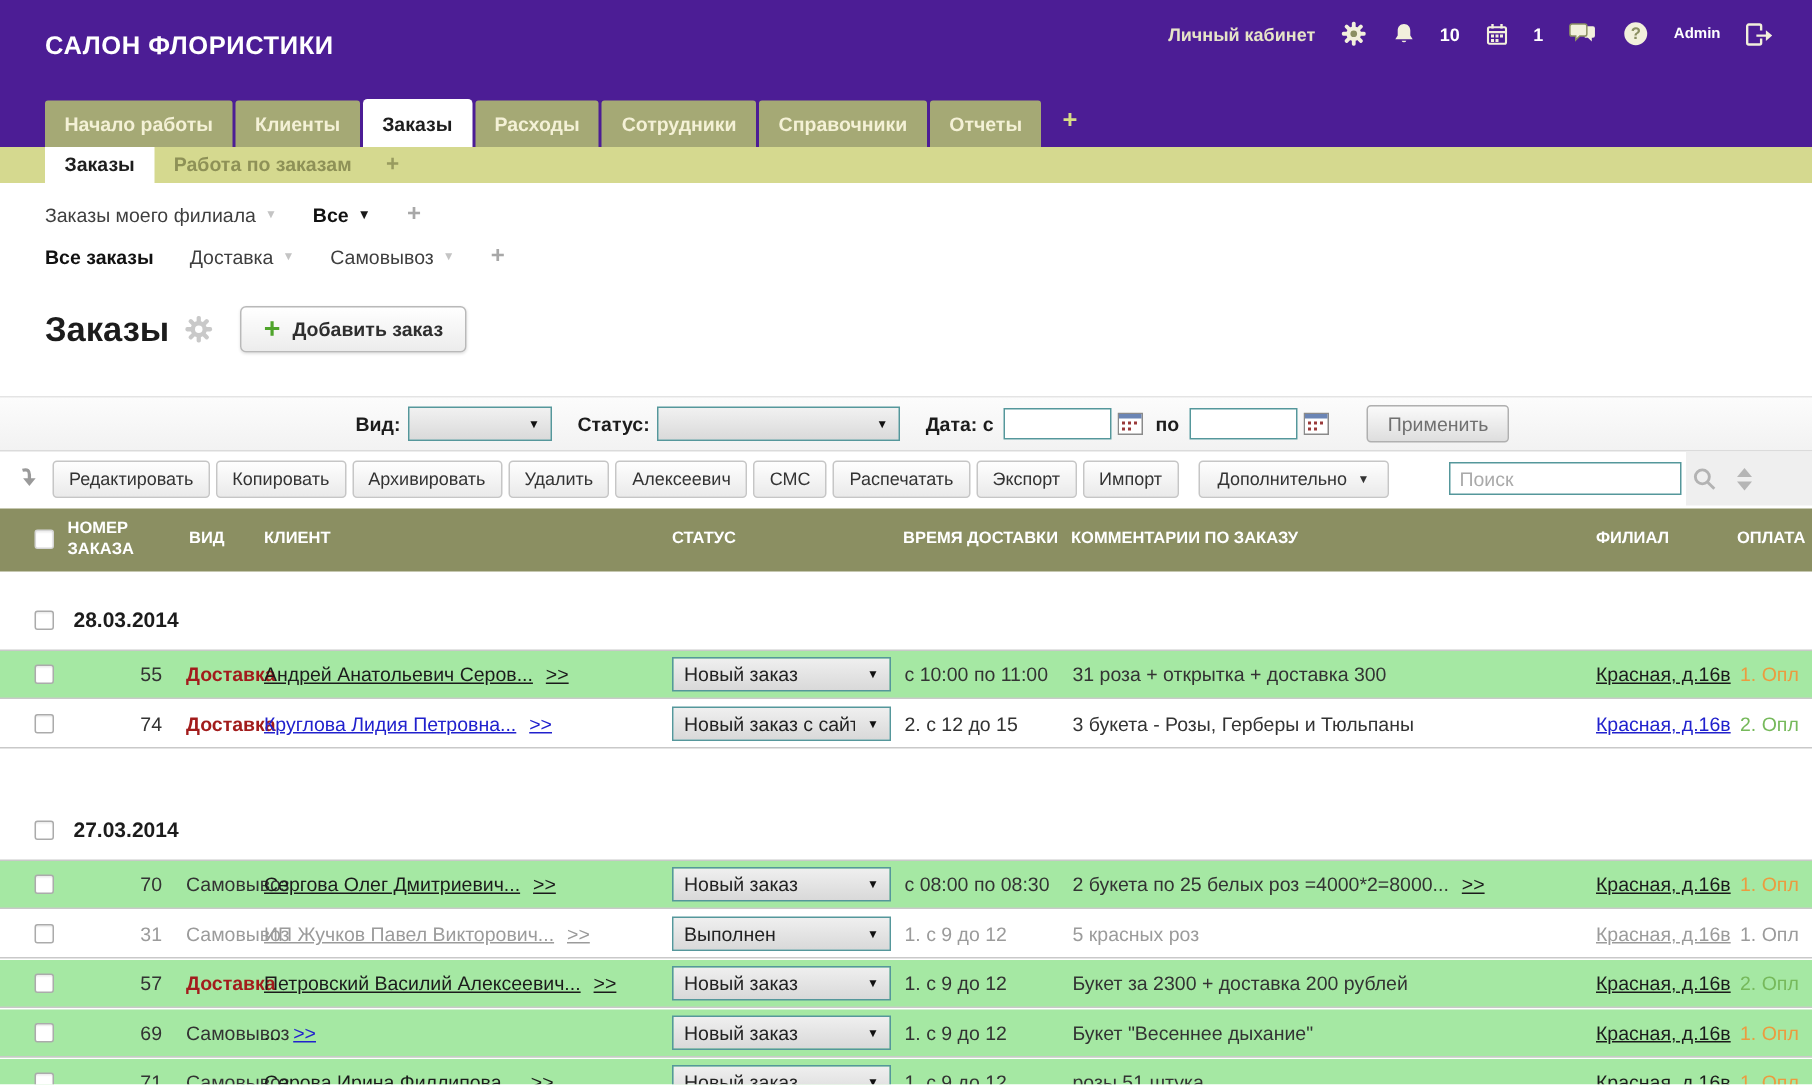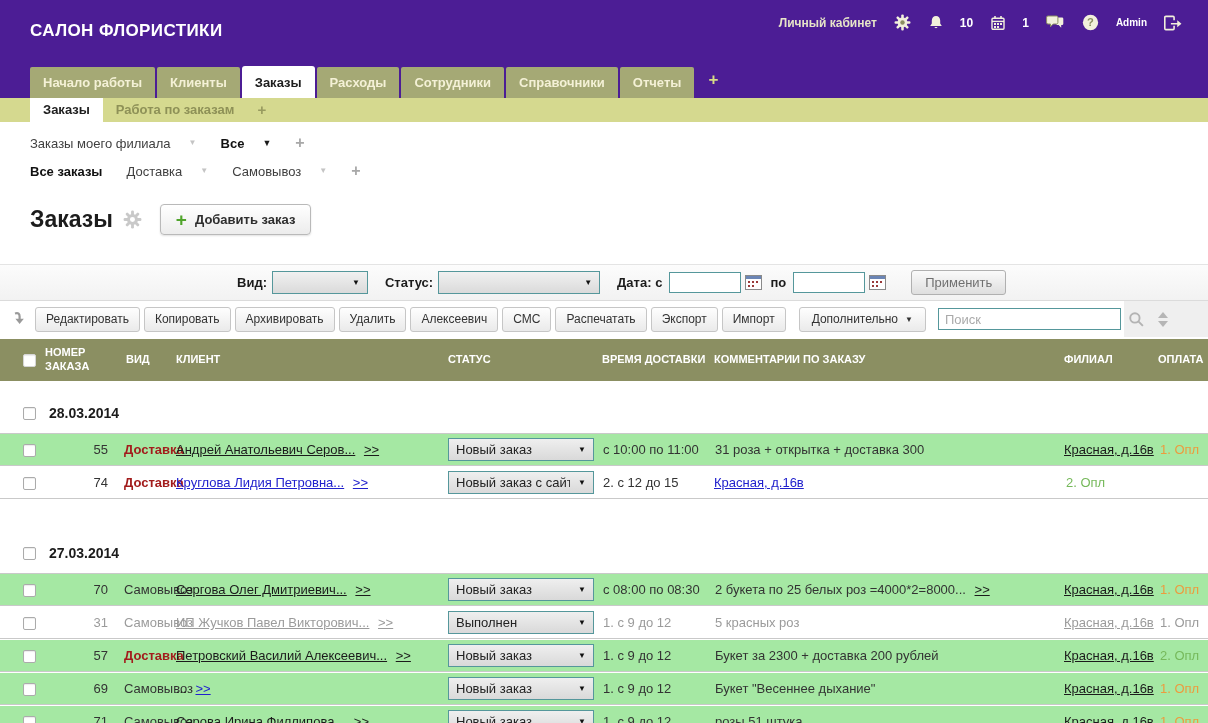--- a/index.html
+++ b/index.html
@@ -24,21 +24,21 @@
 
   .subbar {height:24px; background:#D5D98F; padding-left:30px; display:flex;}
   .subtab {line-height:24px; padding:0 13px; font-size:13px; font-weight:bold; color:#8E9157; text-decoration:none; cursor:pointer;}
   .subtab.active {background:#fff; color:#1e1e1e;}
   .subtab-add {line-height:23px; padding:0 10px; color:#989B5F; font-size:15px; font-weight:bold; cursor:pointer; text-decoration:none;}
 
   
   .fltrow {display:flex; align-items:center; margin-left:30px; font-size:13px; color:#3f3f3f;}
   .fltrow.r1 {margin-top:12px;}
   .fltrow.r2 {margin-top:10px;}
-  .flt {display:flex; align-items:center; gap:18px; margin-right:24px; cursor:pointer; text-decoration:none; color:#3f3f3f;}
+  .flt {display:flex; align-items:center; gap:6px; margin-right:24px; cursor:pointer; text-decoration:none; color:#3f3f3f;}
   .flt.bold {font-weight:bold; color:#111;}
   .caret {font-size:8px; color:#C4C4C4; line-height:1;}
   .caret.dark {color:#1a1a1a; font-size:9px;}
   .flt-add {color:#A8A8A8; font-size:16px; font-weight:bold; cursor:pointer; text-decoration:none;}
 
   
   .title-row {display:flex; align-items:center; margin:24px 0 0 30px;}
   .page-title {font-size:23px; font-weight:bold; color:#1c1c1c;}
   .title-gear {margin-left:10px; cursor:pointer; display:inline-flex;}
   .add-order-btn {display:inline-flex; align-items:center; gap:8px; margin-left:18px; padding:0 15px; height:31px;
@@ -64,21 +64,21 @@
 
   
   .toolbar {position:relative; height:36px; display:flex; align-items:center; padding-left:10px;}
   .gray-corner {position:absolute; right:0; top:0; width:84px; height:36px; background:#EFEFEF;}
   .pin-ic {margin:0 9px 0 2px; cursor:pointer; display:inline-flex;}
   .tbtn {height:25px; padding:0 10px; margin-right:4px; border:1px solid #C6C6C6; border-radius:3px;
     background:linear-gradient(#FEFEFE,#EAEAEA); font:12px "Liberation Sans",sans-serif; color:#333; cursor:pointer; white-space:nowrap;}
   .tbtn.more {margin-left:9px; padding:0 12px; display:inline-flex; align-items:center;}
   .tbtn.more .car {font-size:8px; margin-left:7px;}
   .search-wrap {margin-left:auto; display:flex; align-items:center; padding-right:40px; position:relative; z-index:1;}
-  .search-in {width:183px; height:22px; border:1px solid #55979B; padding:0 6px; font:13px "Liberation Sans",sans-serif; color:#333; background:#fff;}
+  .search-in {width:155px; height:22px; border:1px solid #55979B; padding:0 6px; font:13px "Liberation Sans",sans-serif; color:#333; background:#fff;}
   .search-in::placeholder {color:#AAA;}
   .mag {margin-left:7px; display:inline-flex; cursor:pointer;}
   .sorts {display:flex; flex-direction:column; gap:3px; margin-left:13px;}
   .tri-up {width:0; height:0; border-left:5px solid transparent; border-right:5px solid transparent; border-bottom:6px solid #B5B5B5; cursor:pointer;}
   .tri-down {width:0; height:0; border-left:5px solid transparent; border-right:5px solid transparent; border-top:6px solid #B5B5B5; cursor:pointer;}
 
   
   .cols {display:grid; grid-template-columns:45px 75px 50px 272px 154px 112px 350px 94px 60px; align-items:center;}
   .thead {margin-top:2px; height:42px; background:#8B8F62; color:#fff; font-size:11px; font-weight:bold; line-height:1.25;}
   .thead > div {padding-left:6px;}
@@ -390,20 +390,21 @@
           <a class="lnk blue">Круглова Лидия Петровна...</a>
           <a class="lnk blue more">&gt;&gt;</a>
         </div>
         <div class="c-status">
           <span class="sel status-sel">
             <span class="sel-val">Новый заказ с сайта</span>
             <span class="car">▼</span>
           </span>
         </div>
         <div class="c-time">2. с 12 до 15</div>
+        <div class="c-comment">3 букета - Розы, Герберы и Тюльпаны</div>
         <div class="c-branch"><a class="lnk blue">Красная, д.16в</a></div>
         <div class="c-pay pay-green">2. Опл</div>
       </div>
 
     </div>
   </section>
 
   <section class="group g2">
     <div class="group-head">
       <span class="cb"></span>

